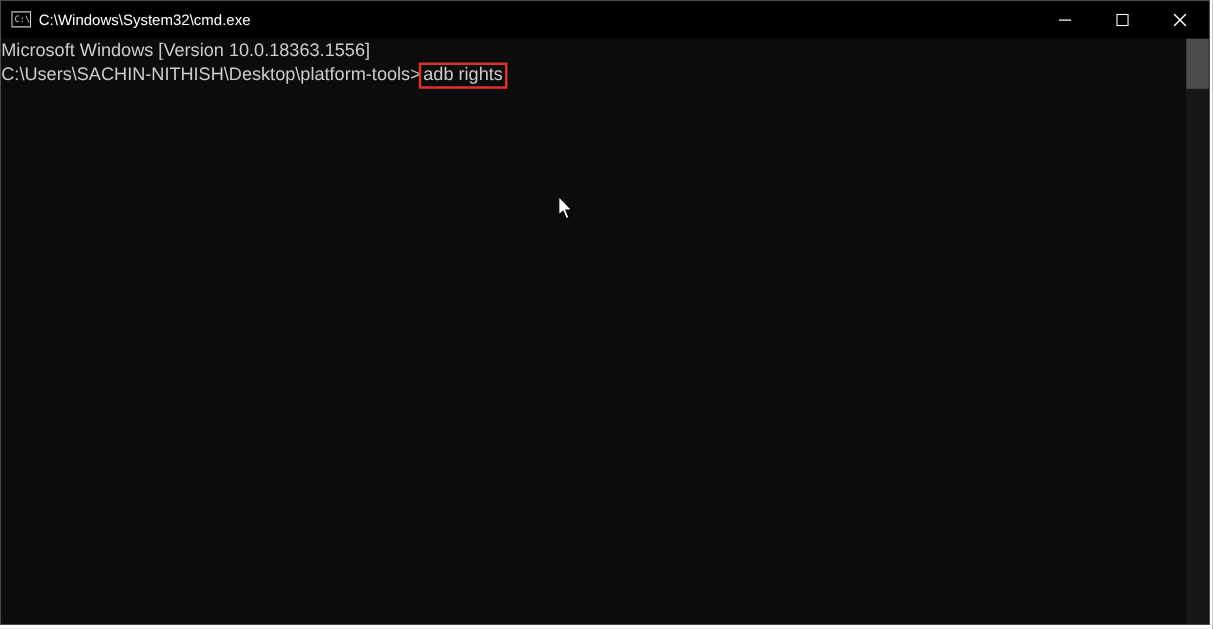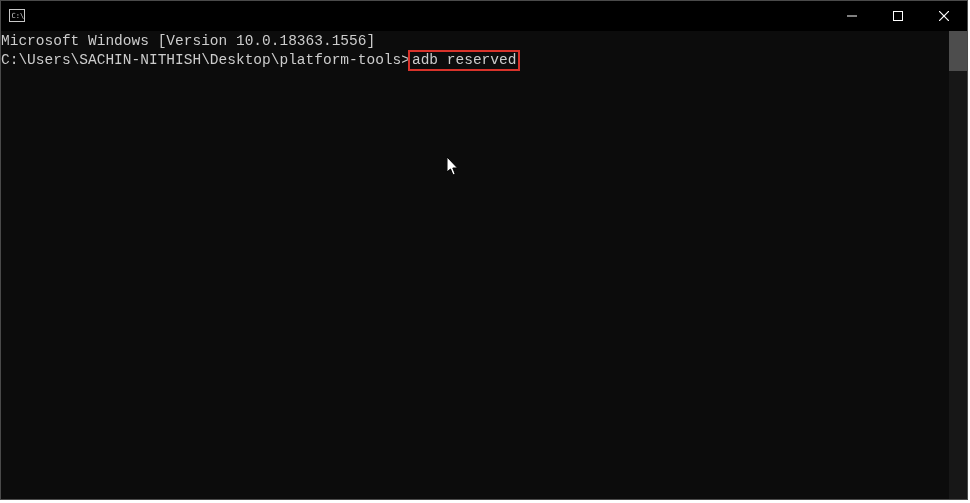--- a/index.html
+++ b/index.html
@@ -22,21 +22,21 @@
     .win-btn {
       width: 46px; height: 30px; display: flex; align-items: center; justify-content: center;
       color: #ffffff;
     }
     .client {
       position: absolute; left: 0; top: 30px; right: 0; bottom: 0;
       background: #0c0c0c;
     }
     .terminal {
       position: absolute; left: 0; top: 0; right: 18px; bottom: 0;
-      color: #cccccc; font-family: Liberation Mono, monospace;
+      color: #cccccc; font-family: Liberation Sans, sans-serif;
       font-size: 14.5px; line-height: 17px; white-space: pre; padding: 2px 0 0 0;
     }
     .terminal .row { display: block; }
     .highlight-box {
       display: inline-block; border: 2px solid #d9332b; padding: 0 2px; margin-left: -2px;
     }
     .scrollbar {
       position: absolute; right: 0; top: 0; width: 18px; height: 100%;
       background: #171717;
     }
@@ -54,20 +54,21 @@
 
 <div class="window">
 
   <div class="titlebar">
     <span class="app-icon">
       <svg width="16" height="16" viewBox="0 0 16 16">
         <rect x="0.5" y="1.5" width="15" height="12" fill="#000" stroke="#c8c8c8" stroke-width="1"></rect>
         <text x="2.5" y="9.5" font-family="Consolas, monospace" font-size="7" fill="#c8c8c8">C:\</text>
       </svg>
     </span>
+    <span class="title">C:\Windows\System32\cmd.exe</span>
     <span class="spacer"></span>
     <div class="win-controls">
       <div class="win-btn">
         <svg width="10" height="10" viewBox="0 0 10 10">
           <line x1="0" y1="5" x2="10" y2="5" stroke="#ffffff" stroke-width="1"></line>
         </svg>
       </div>
       <div class="win-btn">
         <svg width="10" height="10" viewBox="0 0 10 10">
           <rect x="0.5" y="0.5" width="9" height="9" fill="none" stroke="#ffffff" stroke-width="1"></rect>
@@ -76,21 +77,21 @@
       <div class="win-btn close">
         <svg width="10" height="10" viewBox="0 0 10 10">
           <line x1="0" y1="0" x2="10" y2="10" stroke="#ffffff" stroke-width="1.2"></line>
           <line x1="10" y1="0" x2="0" y2="10" stroke="#ffffff" stroke-width="1.2"></line>
         </svg>
       </div>
     </div>
   </div>
 
   <div class="client">
-    <div class="terminal"><span class="row">Microsoft Windows [Version 10.0.18363.1556]</span><span class="row"></span><span class="row"><span>C:\Users\SACHIN-NITHISH\Desktop\platform-tools&gt;</span><span class="highlight-box"><span>adb reserved</span></span></span></div>
+    <div class="terminal"><span class="row">Microsoft Windows [Version 10.0.18363.1556]</span><span class="row"></span><span class="row"><span>C:\Users\SACHIN-NITHISH\Desktop\platform-tools&gt;</span><span class="highlight-box"><span>adb rights</span></span></span></div>
 
     <div class="scrollbar">
       <div class="thumb"></div>
     </div>
   </div>
 
   <div class="cursor-pointer">
     <svg width="14" height="20" viewBox="0 0 14 20">
       <path d="M0 0 L0 15 L3.5 12 L6 18 L8.2 17 L5.8 11 L10.5 11 Z" fill="#ffffff" stroke="#000000" stroke-width="1"></path>
     </svg>

